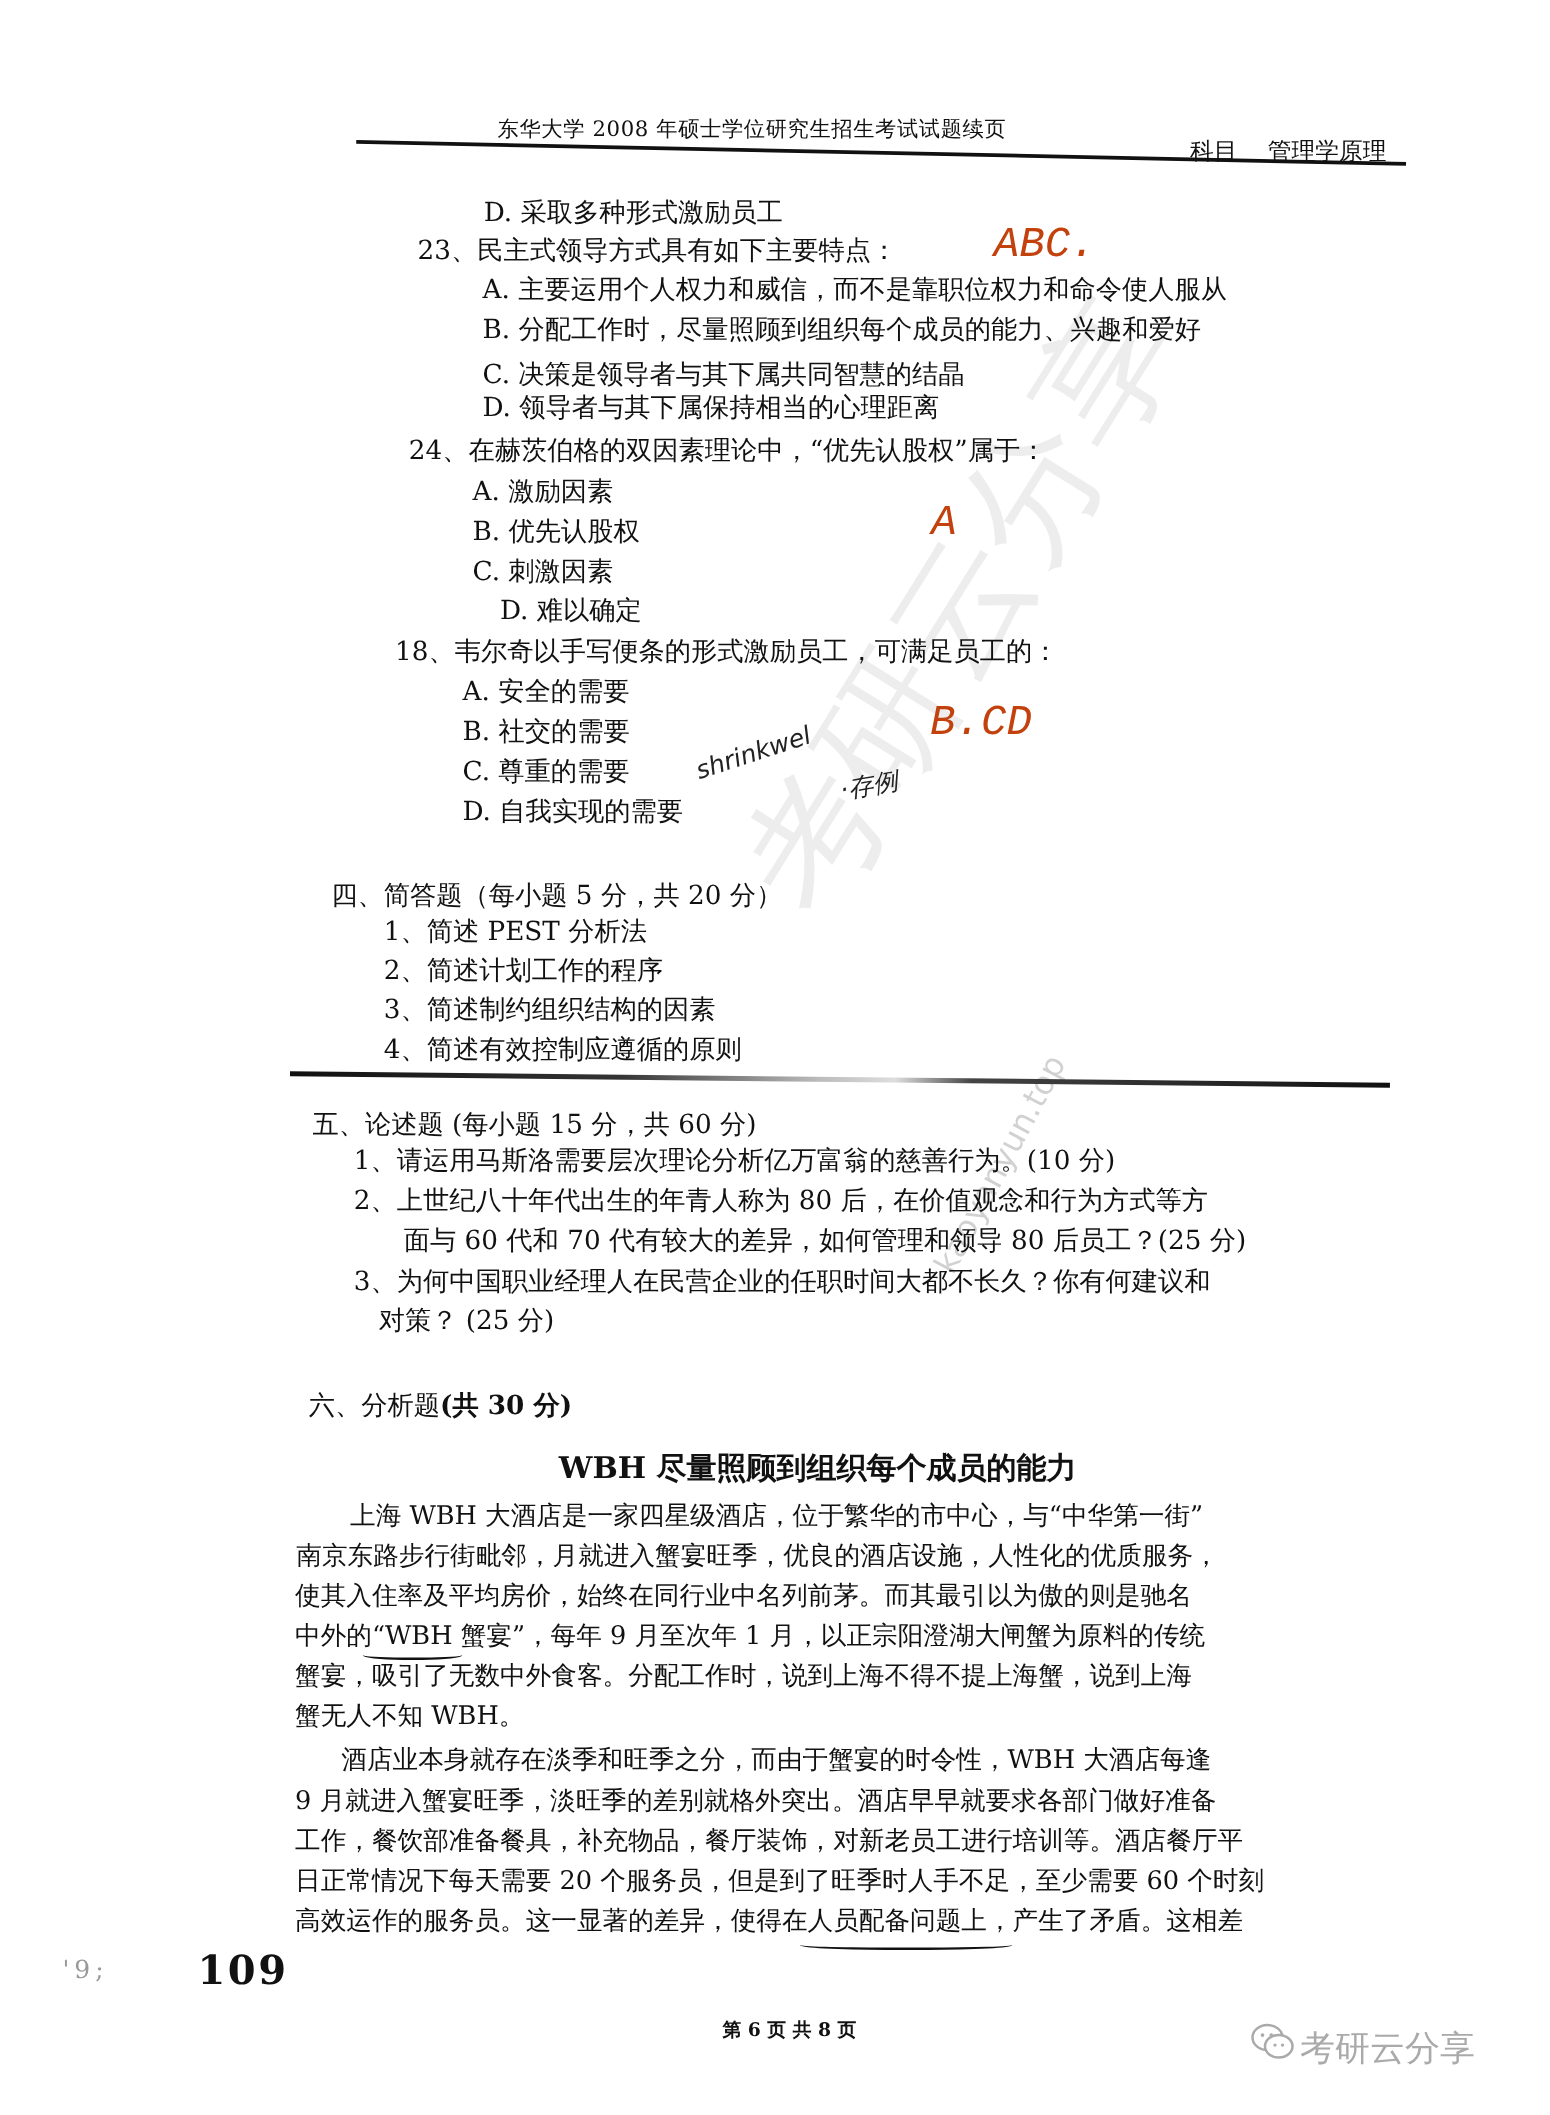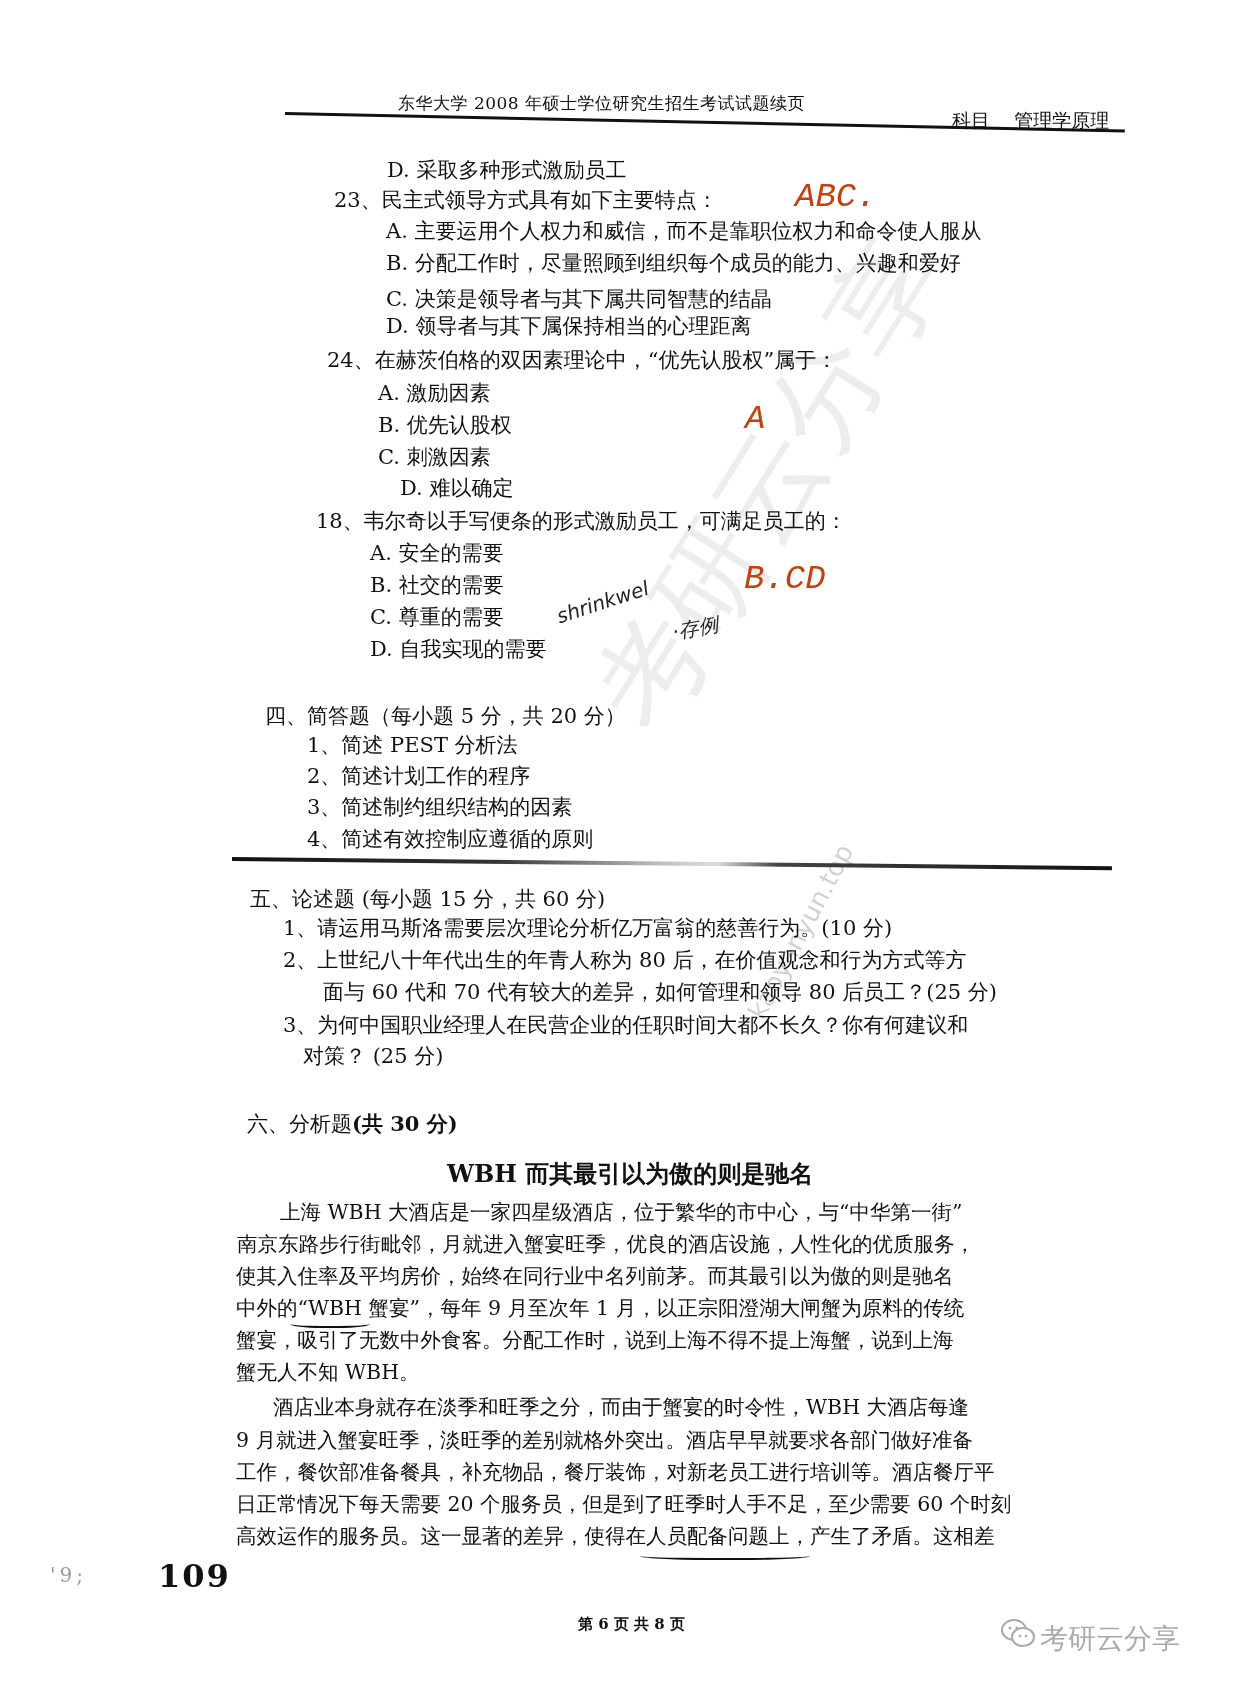--- a/index.html
+++ b/index.html
@@ -96,21 +96,21 @@
 </div>
 <div class="abs line" style="left:283px; top:918px;">1、请运用马斯洛需要层次理论分析亿万富翁的慈善行为。(10 分)</div>
 <div class="abs line" style="left:283px; top:950px;">2、上世纪八十年代出生的年青人称为 80 后，在价值观念和行为方式等方</div>
 <div class="abs line" style="left:323px; top:982px;">面与 60 代和 70 代有较大的差异，如何管理和领导 80 后员工？(25 分)</div>
 <div class="abs line" style="left:283px; top:1015px;">3、为何中国职业经理人在民营企业的任职时间大都不长久？你有何建议和</div>
 <div class="abs line" style="left:303px; top:1046px;">对策？  (25 分)</div>
 
 <div class="abs section-title" style="left:247px; top:1110px;">
   <span>六、分析题</span><span class="bold">(共 30 分)</span>
 </div>
-<div class="abs case-title">WBH 而其最引以为傲的则是驰名</div>
+<div class="abs case-title">WBH 尽量照顾到组织每个成员的能力</div>
 
 <div class="abs para" style="left:280px; top:1202px;">上海 WBH 大酒店是一家四星级酒店，位于繁华的市中心，与“中华第一街”</div>
 <div class="abs para" style="left:237px; top:1234px;">南京东路步行街毗邻，月就进入蟹宴旺季，优良的酒店设施，人性化的优质服务，</div>
 <div class="abs para" style="left:236px; top:1266px;">使其入住率及平均房价，始终在同行业中名列前茅。而其最引以为傲的则是驰名</div>
 <div class="abs para" style="left:236px; top:1298px;">中外的“WBH 蟹宴”，每年 9 月至次年 1 月，以正宗阳澄湖大闸蟹为原料的传统</div>
 <div class="underline-mark" style="left:290px; top:1318px; width:80px; height:8px;"></div>
 <div class="abs para" style="left:236px; top:1330px;">蟹宴，吸引了无数中外食客。分配工作时，说到上海不得不提上海蟹，说到上海</div>
 <div class="abs para" style="left:236px; top:1362px;">蟹无人不知 WBH。</div>
 <div class="abs para" style="left:273px; top:1397px;">酒店业本身就存在淡季和旺季之分，而由于蟹宴的时令性，WBH 大酒店每逢</div>
 <div class="abs para" style="left:236px; top:1430px;">9 月就进入蟹宴旺季，淡旺季的差别就格外突出。酒店早早就要求各部门做好准备</div>

